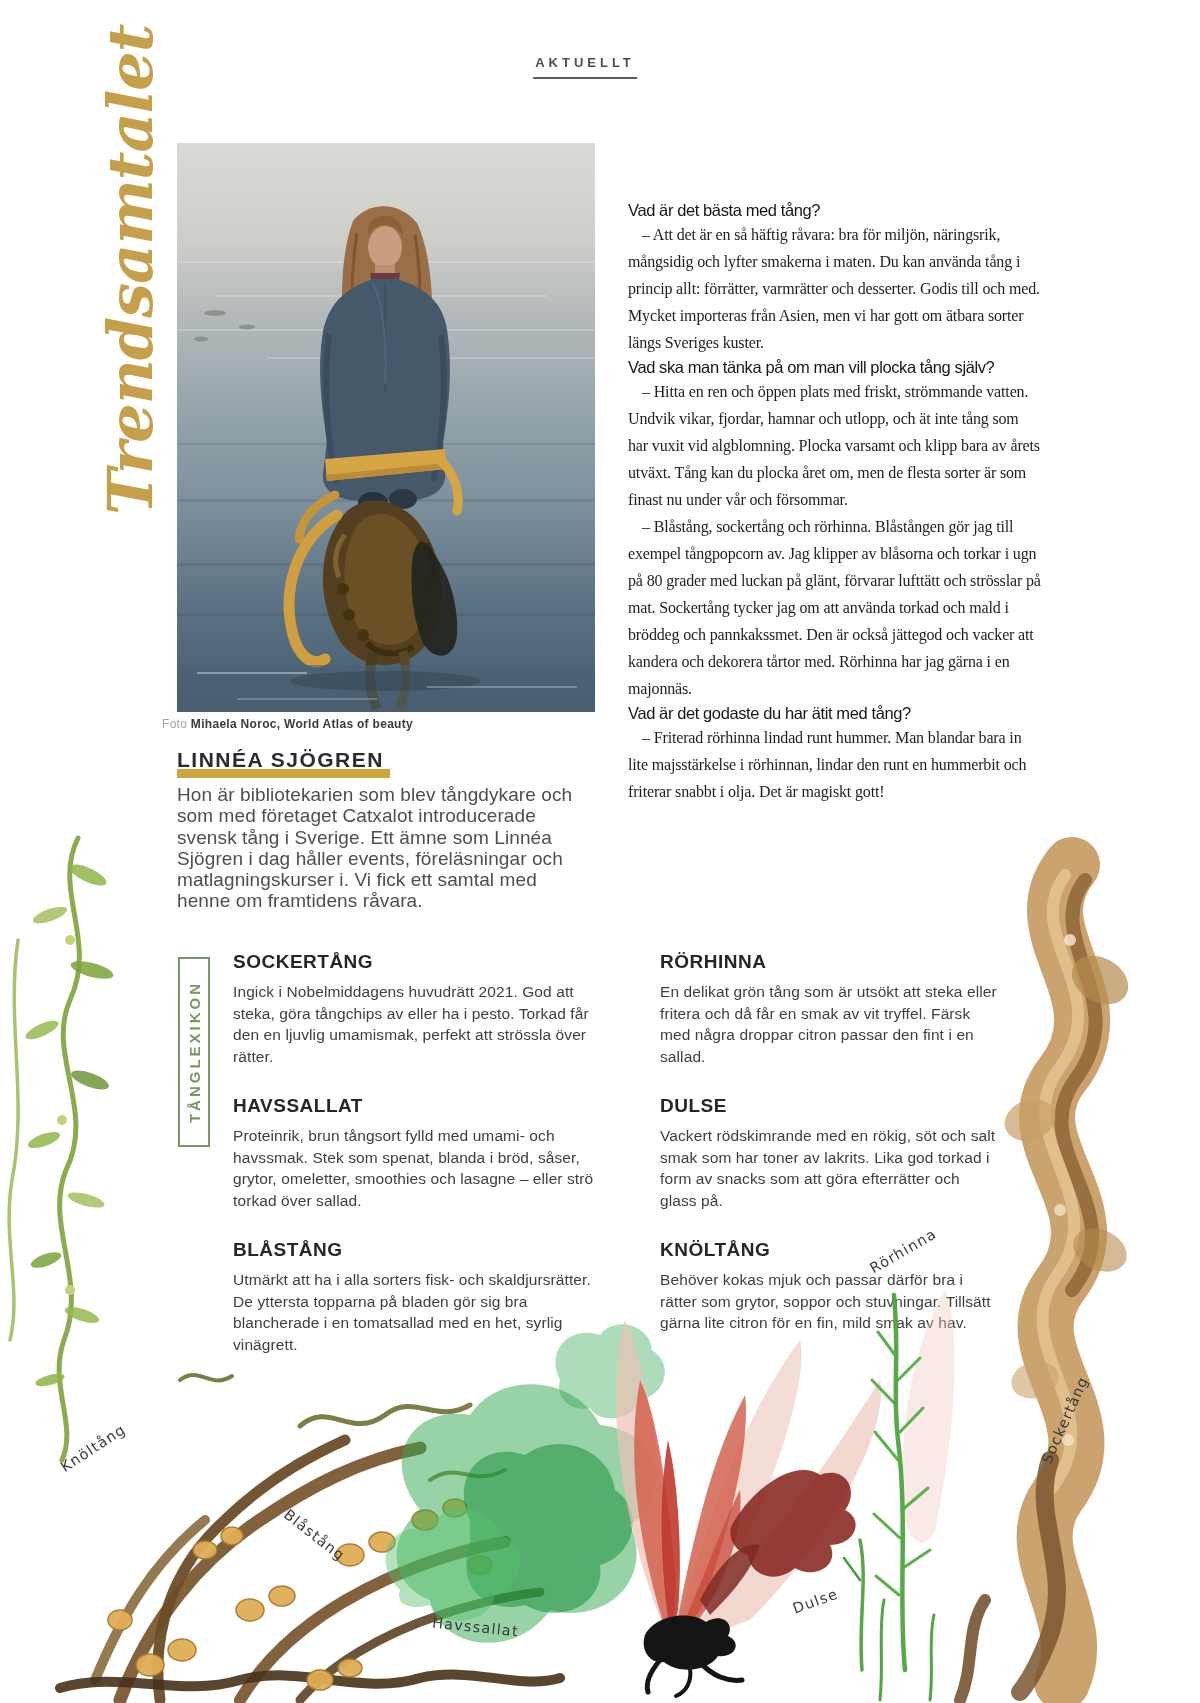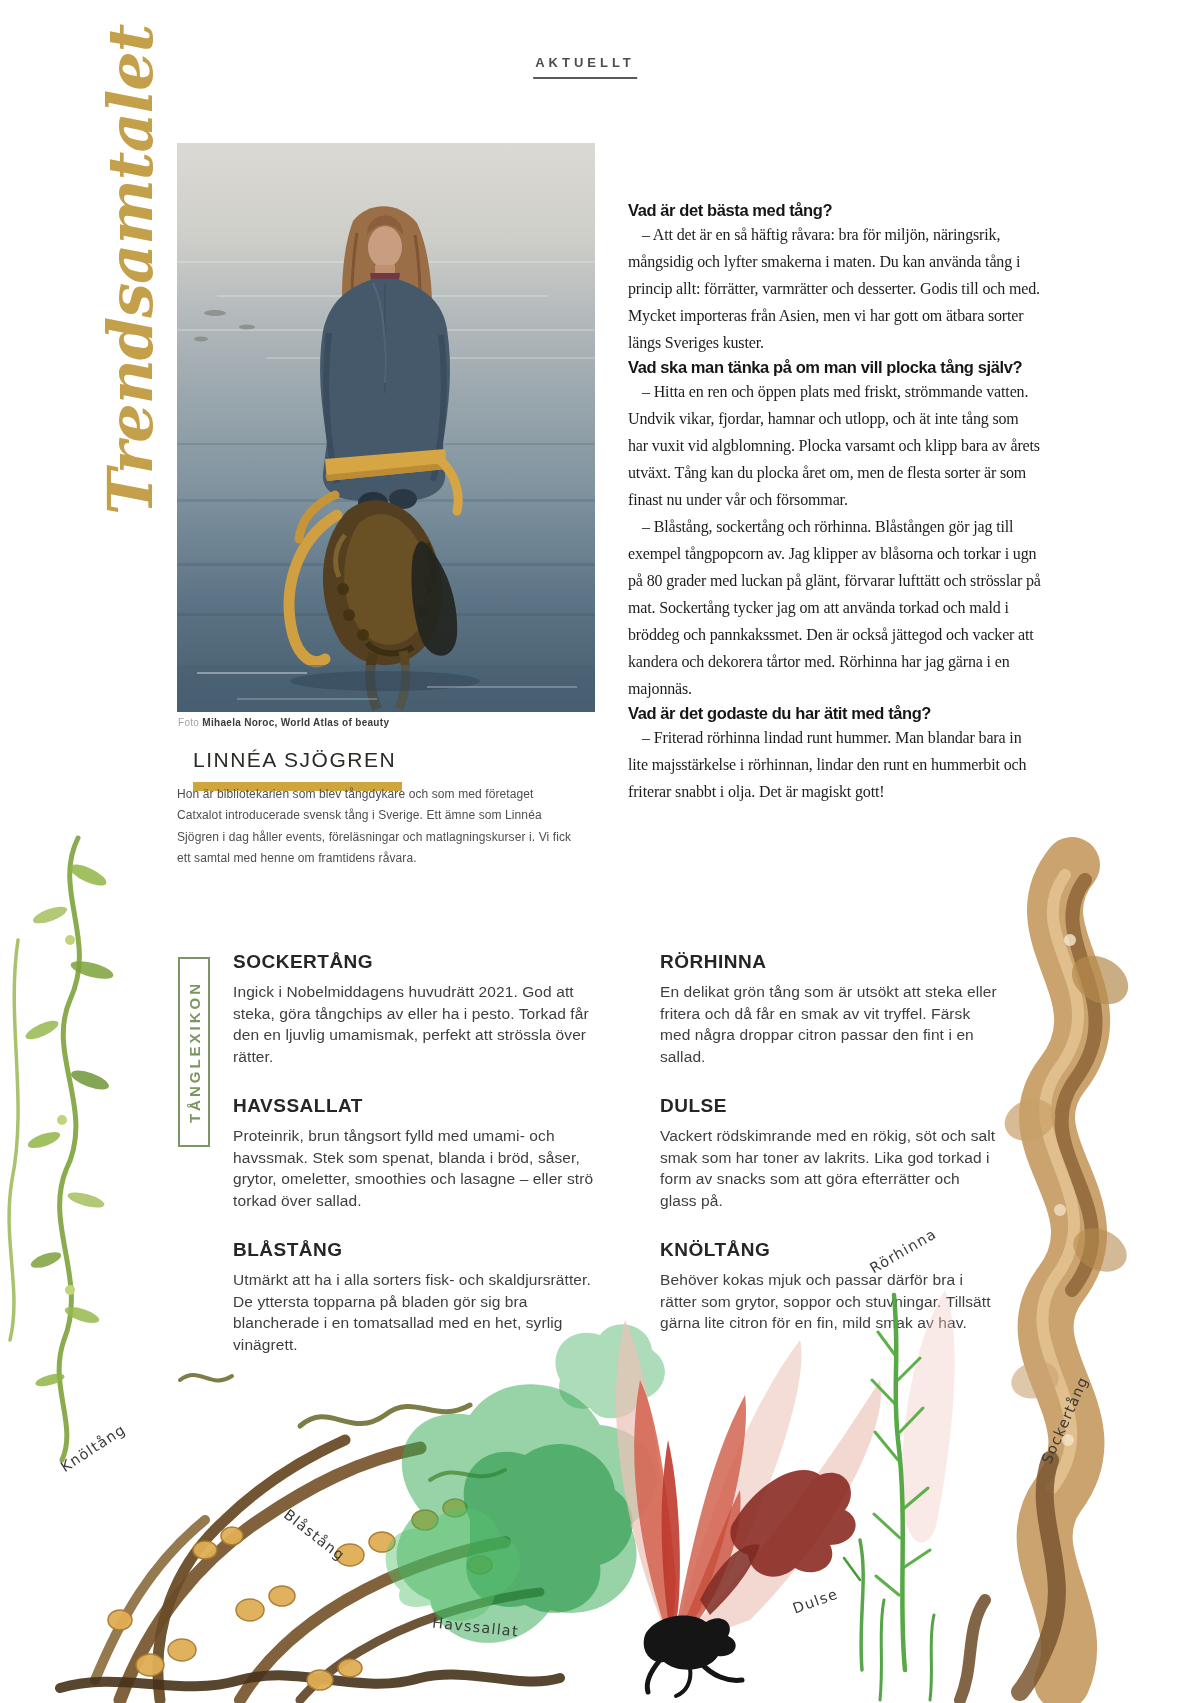--- a/index.html
+++ b/index.html
@@ -14,34 +14,34 @@
   
   .vtitle{position:absolute;left:-54px;top:277px;width:386px;height:90px;
           transform:rotate(-90deg);text-align:center;
           font-family:"DejaVu Serif",serif;font-style:italic;font-weight:600;
           font-size:62px;letter-spacing:-1px;color:#c4a04a;white-space:nowrap;}
 
   
   .photo{position:absolute;left:177px;top:143px;width:418px;height:569px;overflow:hidden;}
   .photo svg{display:block;}
 
-  .credit{position:absolute;left:178px;top:717px;font-size:10px;color:#a3a3a3;letter-spacing:.3px;}
+  .credit{position:absolute;left:162px;top:717px;font-size:12px;color:#a3a3a3;letter-spacing:.3px;}
   .credit b{color:#3b3b3b;font-weight:700;}
 
   .profile-name{position:absolute;left:177px;top:748px;display:inline-block;
-          font-size:21px;font-weight:400;letter-spacing:1.5px;color:#2d2b28;
+          font-size:21px;font-weight:700;letter-spacing:1.5px;color:#2d2b28;
           background:linear-gradient(#cfa53e,#cfa53e) no-repeat left bottom / 100% 9px;
-          padding:0 6px 19px 0;white-space:nowrap;margin-left:16px;}
+          padding:0 6px 6px 0;white-space:nowrap;}
 
   .intro{position:absolute;left:177px;top:784px;width:398px;
-         font-size:12px;line-height:21.3px;color:#4e4e4e;letter-spacing:.1px;}
+         font-size:19px;line-height:21.3px;color:#4e4e4e;letter-spacing:.1px;}
 
   
   .qa{position:absolute;left:628px;top:199px;width:414px;}
-  .qa .q{margin:0;font-size:16.5px;font-weight:700;letter-spacing:-.4px;
+  .qa .q{margin:0;font-size:16.5px;font-weight:400;letter-spacing:-.4px;
          line-height:22px;color:#161616;}
   .qa .a{margin:0;font-family:"Liberation Serif",serif;font-size:16px;letter-spacing:-.15px;
          line-height:27px;color:#1d1d1d;text-indent:14px;}
 
   
   .lex-box{position:absolute;left:178px;top:957px;width:32px;height:190px;
            border:2px solid #7b9663;box-sizing:border-box;}
   .lex-box span{position:absolute;left:50%;top:50%;transform:translate(-50%,-50%) rotate(-90deg);
            font-size:15px;font-weight:700;letter-spacing:3px;color:#7b9663;white-space:nowrap;}
   .lex-col{position:absolute;top:950px;}

